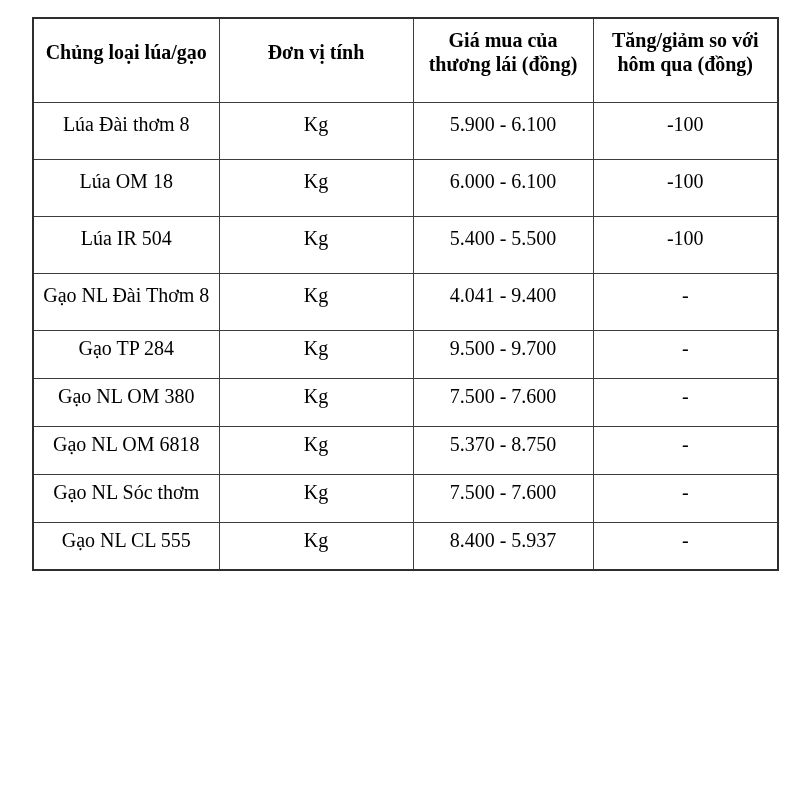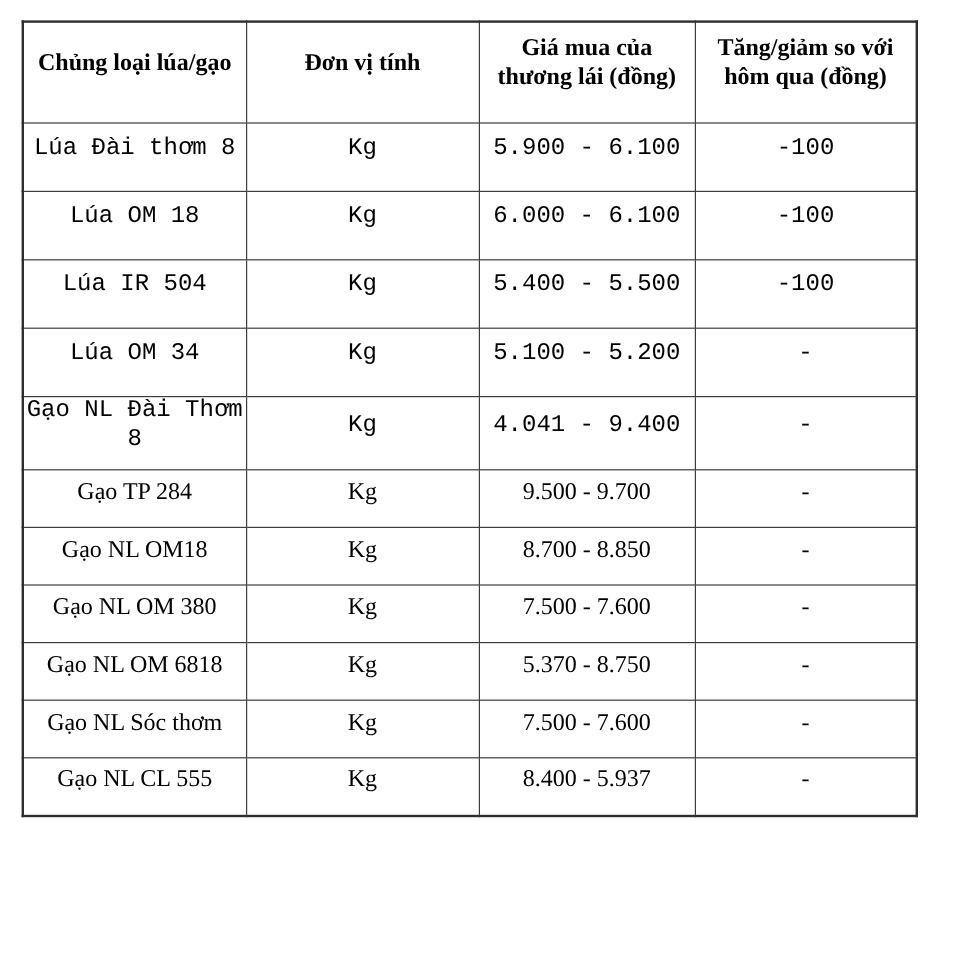--- a/index.html
+++ b/index.html
@@ -11,21 +11,21 @@
     color: #000000;
   }
   .page {
     position: relative;
     width: 800px;
     height: 808px;
     background: #ffffff;
   }
   table.price-table {
     position: absolute;
-    left: 18px;
+    left: 32px;
     top: 17px;
     border-collapse: collapse;
     table-layout: fixed;
     border: 2px solid #2e2e2e;
   }
   .price-table th,
   .price-table td {
     border: 1px solid #3d3d3d;
     text-align: center;
     vertical-align: middle;
@@ -35,21 +35,21 @@
   }
   .price-table th {
     font-weight: bold;
     height: 84px;
     padding-bottom: 16px;
     white-space: pre-line;
   }
   .price-table td {
     padding-bottom: 12px;
   }
-  tr.r-tall td { height: 57px; font-family: Liberation Mono, monospace; }
+  tr.r-tall td { height: 57px; }
   tr.r-short td { height: 48px; }
   col.c1 { width: 186px; }
   col.c2 { width: 194px; }
   col.c3 { width: 180px; }
   col.c4 { width: 185px; }
 </style>
 </head>
 <body>
 
 <div class="page">
@@ -83,41 +83,29 @@
         <td>6.000 - 6.100</td>
         <td>-100</td>
       </tr>
       <tr class="r-tall">
         <td>Lúa IR 504</td>
         <td>Kg</td>
         <td>5.400 - 5.500</td>
         <td>-100</td>
       </tr>
       <tr class="r-tall">
-        <td>Lúa OM 34</td>
-        <td>Kg</td>
-        <td>5.100 - 5.200</td>
-        <td>-</td>
-      </tr>
-      <tr class="r-tall">
         <td>Gạo NL Đài Thơm 8</td>
         <td>Kg</td>
         <td>4.041 - 9.400</td>
         <td>-</td>
       </tr>
       <tr class="r-short">
         <td>Gạo TP 284</td>
         <td>Kg</td>
         <td>9.500 - 9.700</td>
-        <td>-</td>
-      </tr>
-      <tr class="r-short">
-        <td>Gạo NL OM18</td>
-        <td>Kg</td>
-        <td>8.700 - 8.850</td>
         <td>-</td>
       </tr>
       <tr class="r-short">
         <td>Gạo NL OM 380</td>
         <td>Kg</td>
         <td>7.500 - 7.600</td>
         <td>-</td>
       </tr>
       <tr class="r-short">
         <td>Gạo NL OM 6818</td>

